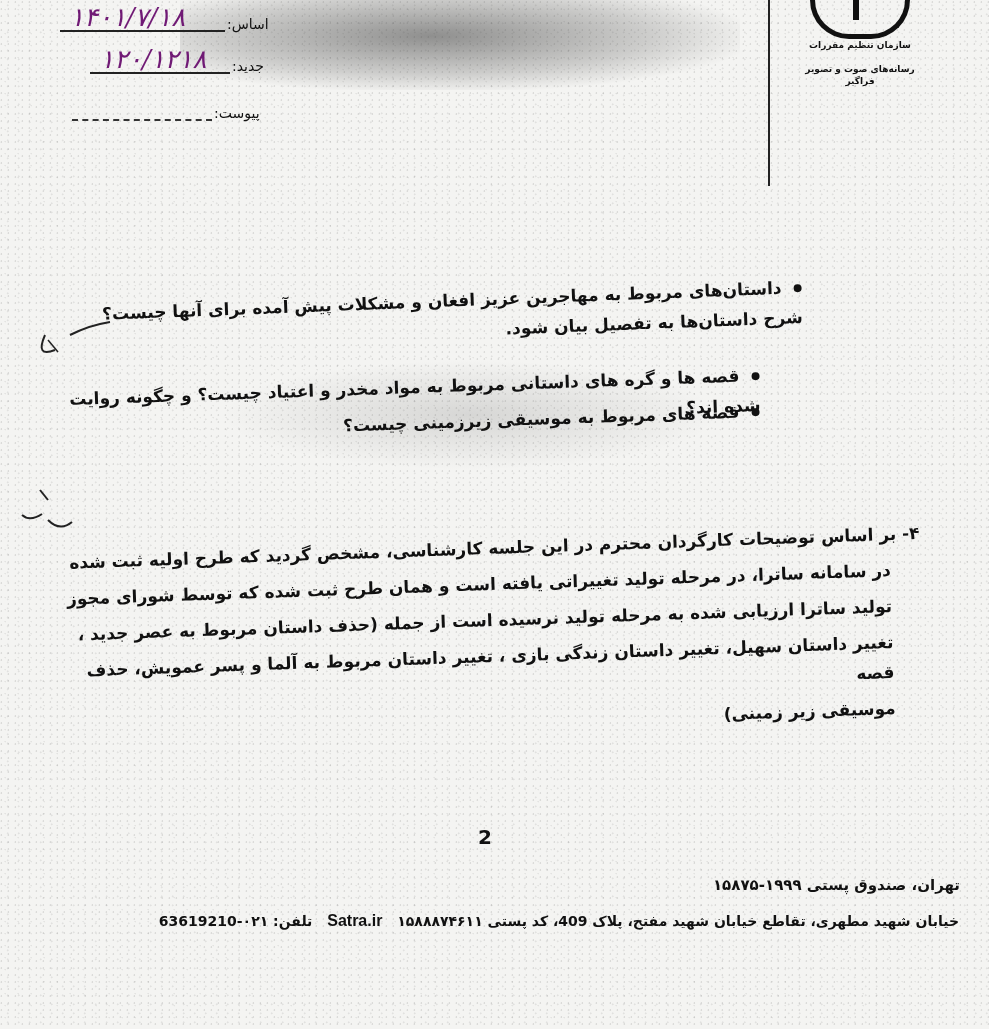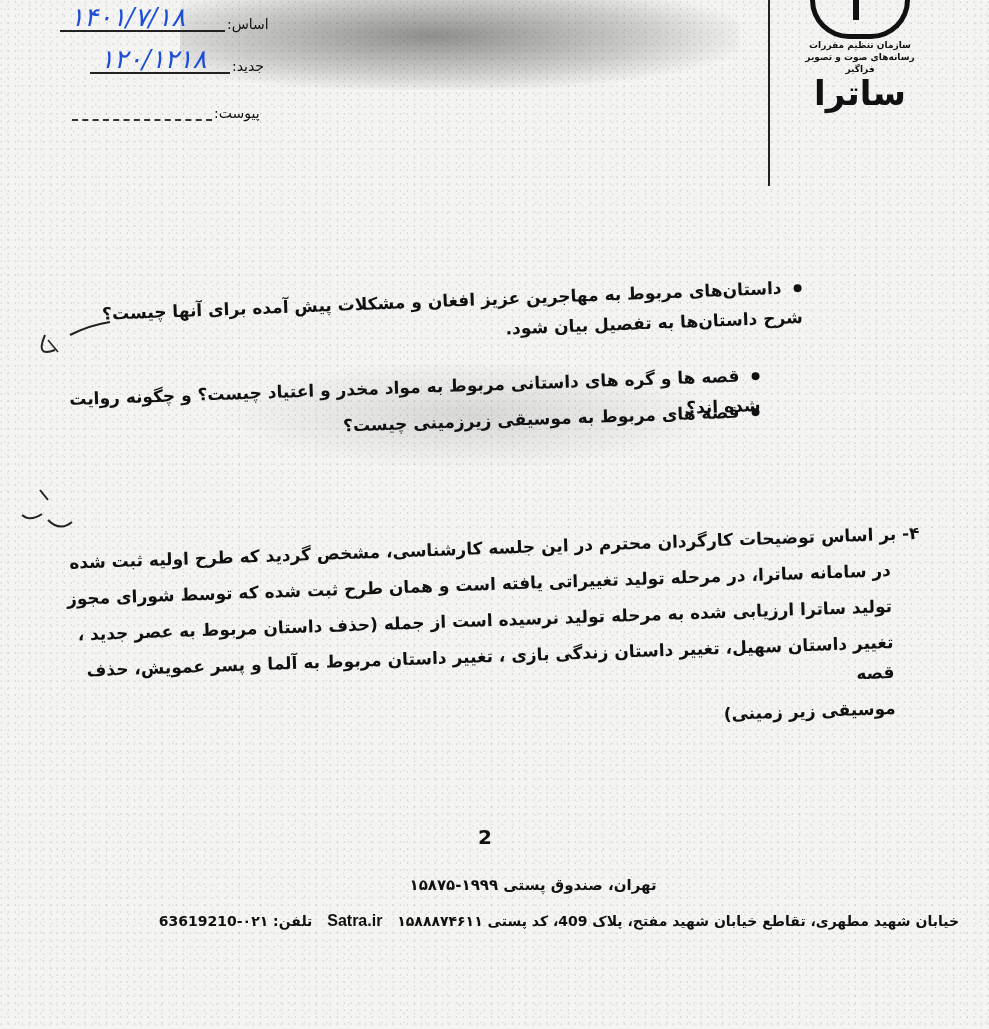--- a/index.html
+++ b/index.html
@@ -29,21 +29,21 @@
   .rtl { direction: rtl; unicode-bidi: embed; }
 
   
   .meta { position: absolute; left: 10px; top: 10px; width: 260px; }
   .meta-row { position: absolute; display: flex; align-items: flex-end; direction: ltr; }
   .meta-label { font-size: 14px; direction: rtl; margin-left: 2px; }
   .meta-line { border-bottom: 2px solid #222; position: relative; }
   .meta-value {
     position: absolute; bottom: -2px; left: 10px;
     font-family: "DejaVu Serif", serif; font-size: 26px; font-style: italic;
-    color: #1d4ed8; letter-spacing: 1px;
+    color: #701a75; letter-spacing: 1px;
   }
   .meta-dash { border-bottom: 2px dashed #333; }
 
   
   .vline { position: absolute; left: 768px; top: 0; width: 2px; height: 186px; background: #222; }
   .logo { position: absolute; left: 800px; top: 0; width: 120px; text-align: center; }
   .logo-emblem {
     width: 90px; height: 34px; margin: 0 auto;
     border: 5px solid #111; border-top: none; border-radius: 0 0 50px 50px;
     position: relative;
@@ -53,21 +53,21 @@
   }
   .logo-sub { font-size: 9px; font-weight: bold; line-height: 12px; direction: rtl; }
   .logo-name { font-size: 34px; font-weight: bold; line-height: 36px; direction: rtl; letter-spacing: 2px; }
 
   
   .text { font-size: 17px; font-weight: bold; line-height: 30px; position: absolute; }
 
   .marks { position: absolute; }
   .page-num { position: absolute; left: 478px; top: 825px; font-size: 20px; font-weight: bold; }
 
-  .footer { position: absolute; left: 98px; width: 870px; text-align: center; font-weight: bold; }
+  .footer { position: absolute; left: 90px; width: 870px; font-weight: bold; }
   .footer-line1 { top: 876px; font-size: 15px; }
   .footer-line2 { top: 912px; font-size: 14px; direction: rtl; text-align: right; right: 30px; left: auto; width: 900px; white-space: nowrap; }
   .satra { font-family: "Liberation Sans", sans-serif; font-size: 16px; font-weight: bold; direction: ltr; unicode-bidi: embed; margin: 0 10px; }
 </style>
 </head>
 <body>
 
 <div class="noise"></div>
 <div class="smudge"></div>
 <div class="smudge2"></div>
@@ -88,22 +88,21 @@
   <div class="meta-row" style="top:95px; left:0;justify-content:center;">
     <div class="meta-dash" style="width:140px; margin-left:62px;"></div>
     <span class="meta-label">پیوست:</span>
   </div>
 </div>
 
 <div class="vline"></div>
 <div class="logo">
   <div class="logo-emblem"></div>
   <div class="logo-sub">سازمان تنظیم مقررات</div>
-  <div class="logo-sub" style="margin-top:0;">رسانه‌های صوت و تصویر فراگیر</div>
-  <div class="logo-name">ساترا</div>
+  <div class="logo-sub" style="margin-top:12px;">رسانه‌های صوت و تصویر فراگیر</div>
 </div>
 
 <div class="text rtl" style="right:188px; top:272px; width:700px; transform: rotate(-2.2deg); transform-origin: right top;">
   <span class="dot" style="display:inline-block;width:8px;height:8px;border-radius:50%;background:#111;margin-left:12px;vertical-align:middle;"></span><span>داستان‌های مربوط به مهاجرین عزیز افغان و مشکلات پیش آمده برای آنها چیست؟ شرح داستان‌ها به تفصیل بیان شود.</span>
 </div>
 
 <div class="text rtl" style="right:230px; top:360px; width:720px; transform: rotate(-2deg); transform-origin: right top;">
   <span style="display:inline-block;width:8px;height:8px;border-radius:50%;background:#111;margin-left:12px;vertical-align:middle;"></span><span>قصه ها و گره های داستانی مربوط به مواد مخدر و اعتیاد چیست؟ و چگونه روایت شده اند؟</span>
 </div>
 <div class="text rtl" style="right:230px; top:396px; width:720px; transform: rotate(-2deg); transform-origin: right top;">

